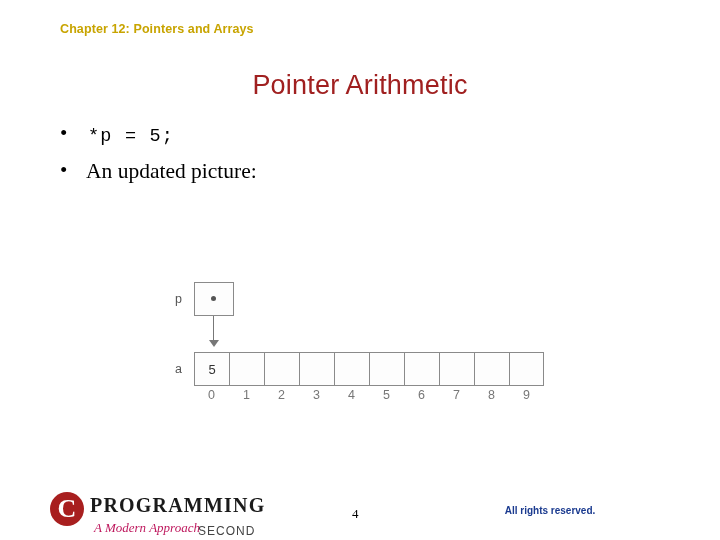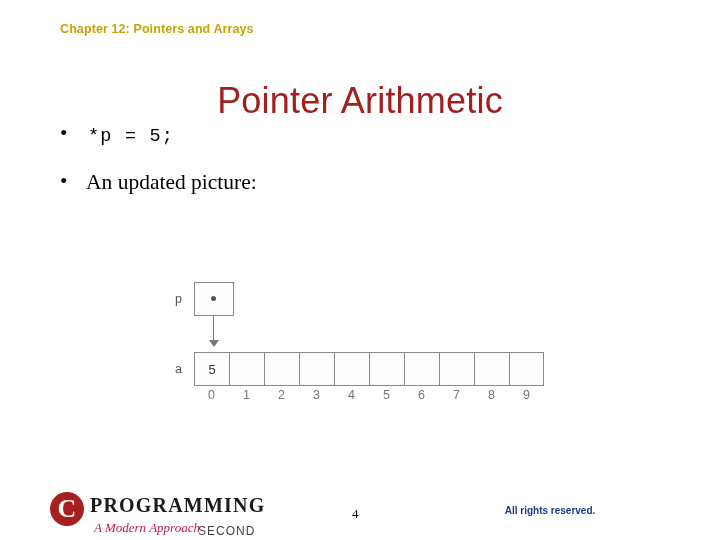--- a/index.html
+++ b/index.html
@@ -26,25 +26,25 @@
     top: 22px;
     font-family: "Liberation Sans", sans-serif;
     font-size: 12.5px;
     font-weight: bold;
     color: #c8a400;
     letter-spacing: 0.1px;
   }
   .slide-title {
     position: absolute;
     left: 0;
-    top: 80px;
+    top: 70px;
     width: 720px;
     text-align: center;
     font-family: "Liberation Sans", sans-serif;
-    font-size: 36px;
+    font-size: 27px;
     color: #a02020;
     letter-spacing: 0.2px;
   }
   .body-block {
     position: absolute;
     left: 44px;
     top: 120px;
     width: 640px;
   }
   .bullet {
@@ -60,21 +60,21 @@
     left: 16px;
     top: 0;
     font-size: 21px;
   }
   .mono {
     font-family: "Liberation Mono", monospace;
     font-size: 18.5px;
     letter-spacing: 0.4px;
   }
   .code-line {
-    margin: 6px 0 21px 44px;
+    margin: 6px 0 10px 44px;
     font-family: "Liberation Mono", monospace;
     font-size: 18.5px;
     letter-spacing: 1.2px;
     color: #000;
   }
   .bullet2 {
     margin-top: 10px;
   }
 
   

